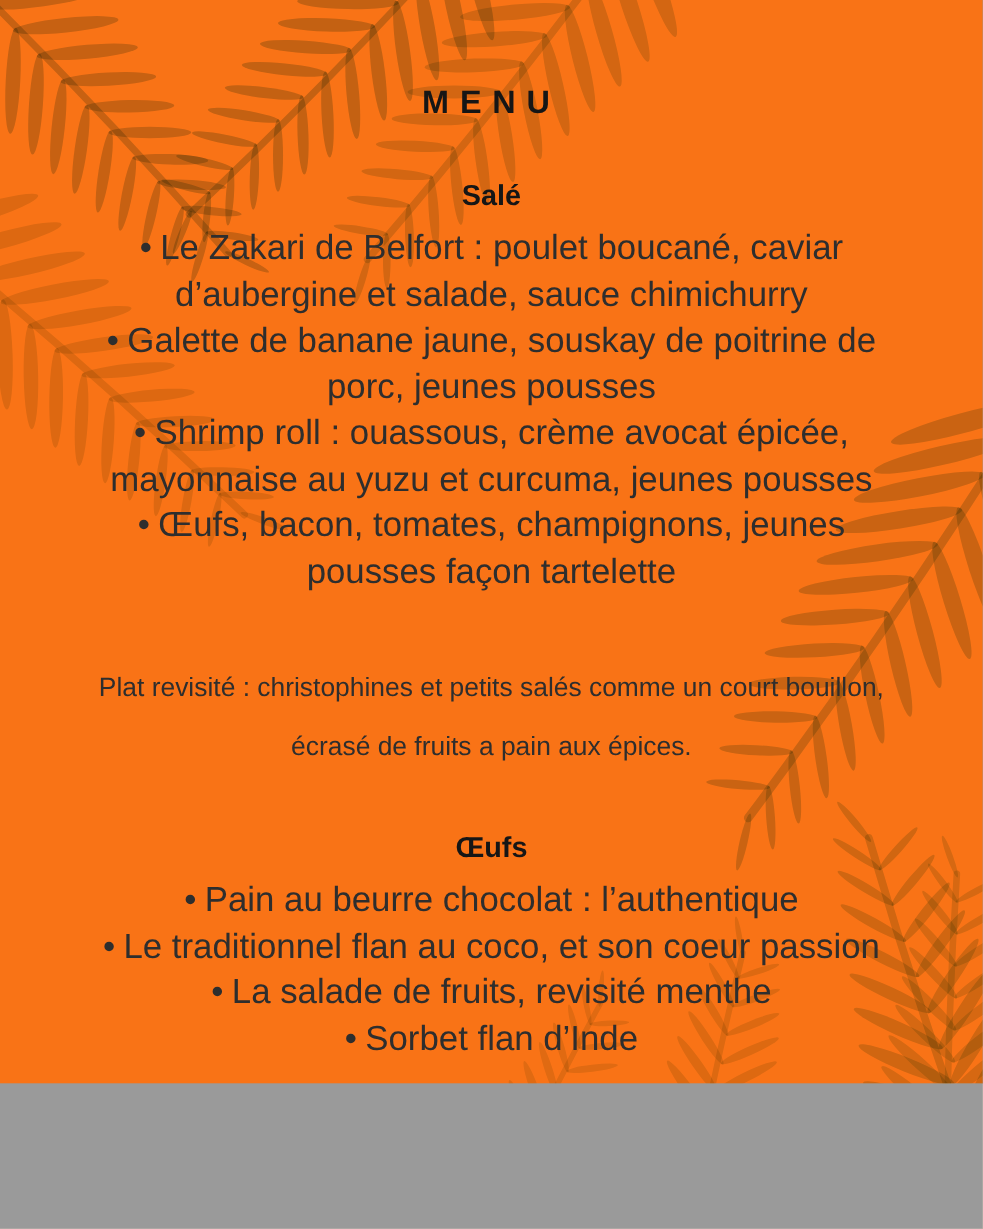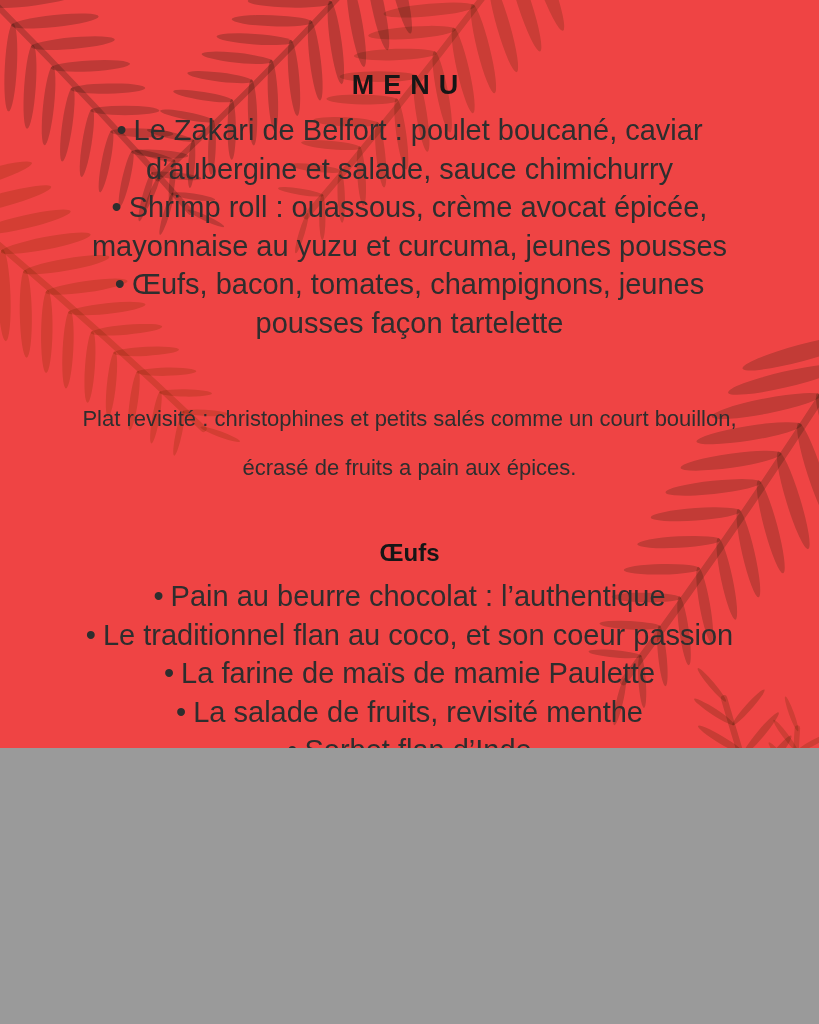--- a/index.html
+++ b/index.html
@@ -1,21 +1,21 @@
 <!DOCTYPE html>
 <html lang="fr"><head>
 <meta charset="utf-8">
 <style>
   html, body { margin: 0; padding: 0; background: #9a9a9a; }
   .page {
     position: relative;
     width: 819px;
-    height: 748px;
+    height: 903px;
     margin: 0 auto;
-    background: #ef4444;
+    background: #f97316;
     overflow: hidden;
     font-family: "Liberation Sans", "DejaVu Sans", sans-serif;
   }
   .bg {
     position: absolute;
     inset: 0;
     width: 819px;
     height: 1024px;
     pointer-events: none;
   }
@@ -108,33 +108,34 @@
     <use href="#frond" fill="#dce7c6" color="#dce7c6" transform="translate(790,1060) rotate(-95) scale(1.1)"></use>
     <use href="#frond" fill="#e3e8c3" color="#e3e8c3" transform="translate(560,1090) rotate(-85) scale(1.0)"></use>
     <use href="#frond" fill="#e6eac9" color="#e6eac9" transform="translate(380,1080) rotate(-70) scale(0.9)"></use>
   </svg>
 
   <div class="content">
 
     <h1 class="menu-title">MENU</h1>
 
     <section>
+      <h2 class="section-heading heading-sale">Salé</h2>
       <ul class="menu-list">
         <li><span class="bullet">•</span><span>Le Zakari de Belfort : poulet boucané, caviar d’aubergine et salade, sauce chimichurry</span></li>
+        <li><span class="bullet">•</span><span>Galette de banane jaune, souskay de poitrine de porc, jeunes pousses</span></li>
         <li><span class="bullet">•</span><span>Shrimp roll : ouassous, crème avocat épicée, mayonnaise au yuzu et curcuma, jeunes pousses</span></li>
         <li><span class="bullet">•</span><span>Œufs, bacon, tomates, champignons, jeunes pousses façon tartelette</span></li>
       </ul>
       <p class="section-note">Plat revisité : christophines et petits salés comme un court bouillon, écrasé de fruits a pain aux épices.</p>
     </section>
 
     <section>
       <h2 class="section-heading heading-sucre">Œufs</h2>
       <ul class="menu-list">
         <li><span class="bullet">•</span><span>Pain au beurre chocolat : l’authentique</span></li>
         <li><span class="bullet">•</span><span>Le traditionnel flan au coco, et son coeur passion</span></li>
-        <li><span class="bullet">•</span><span>La farine de maïs de mamie Paulette</span></li>
         <li><span class="bullet">•</span><span>La salade de fruits, revisité menthe</span></li>
         <li><span class="bullet">•</span><span>Sorbet flan d’Inde</span></li>
       </ul>
     </section>
 
   </div>
 </div>
 
 </body></html>

